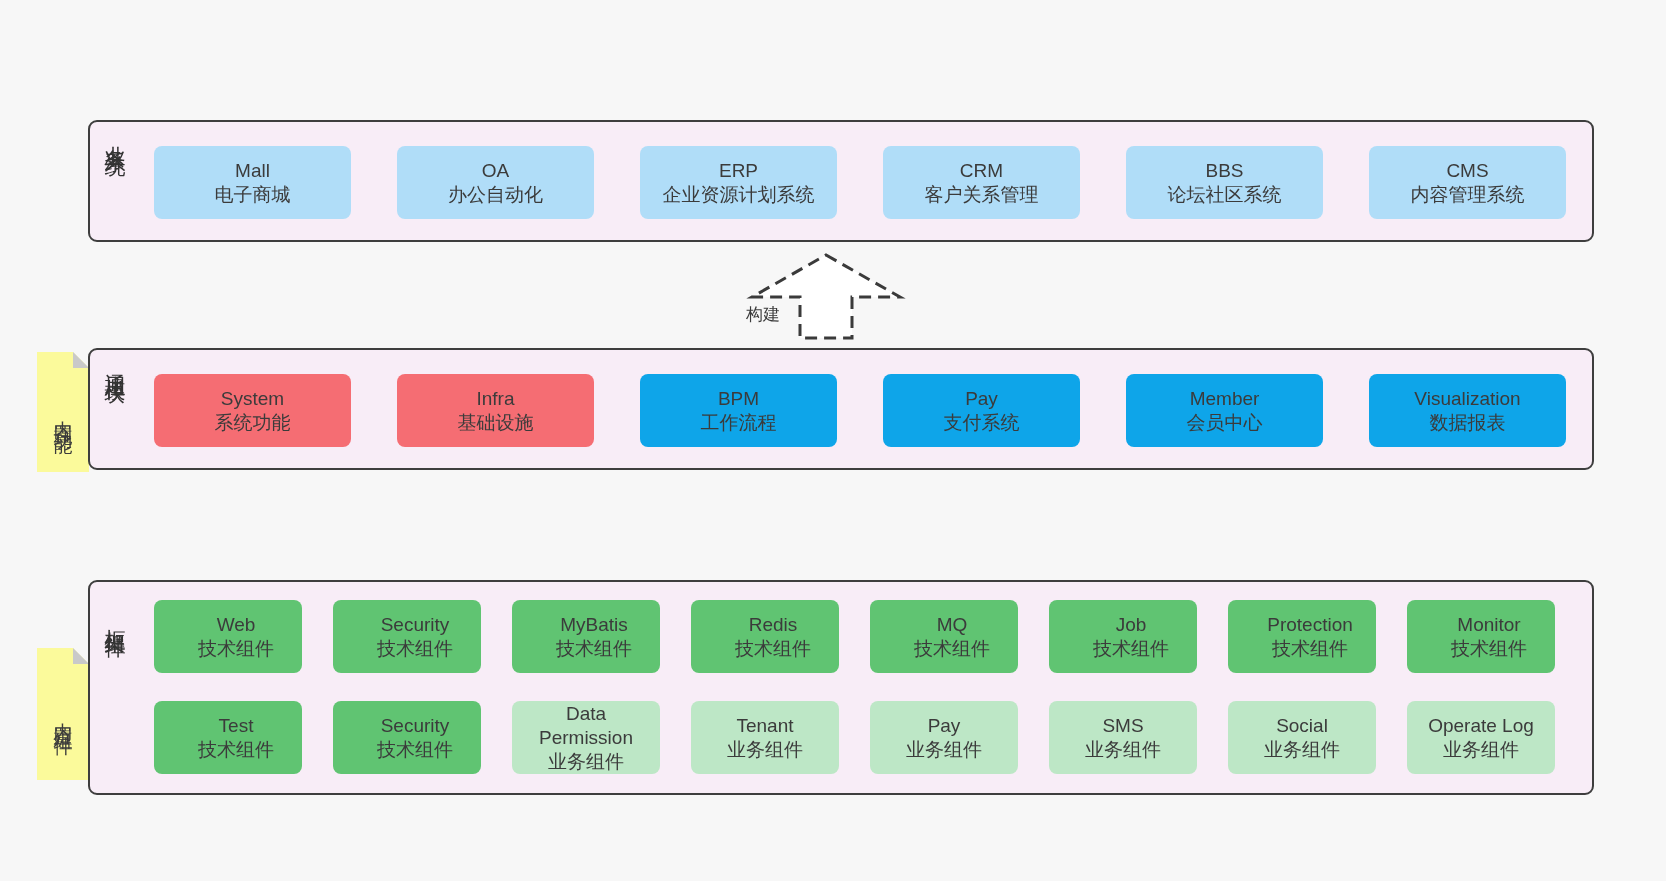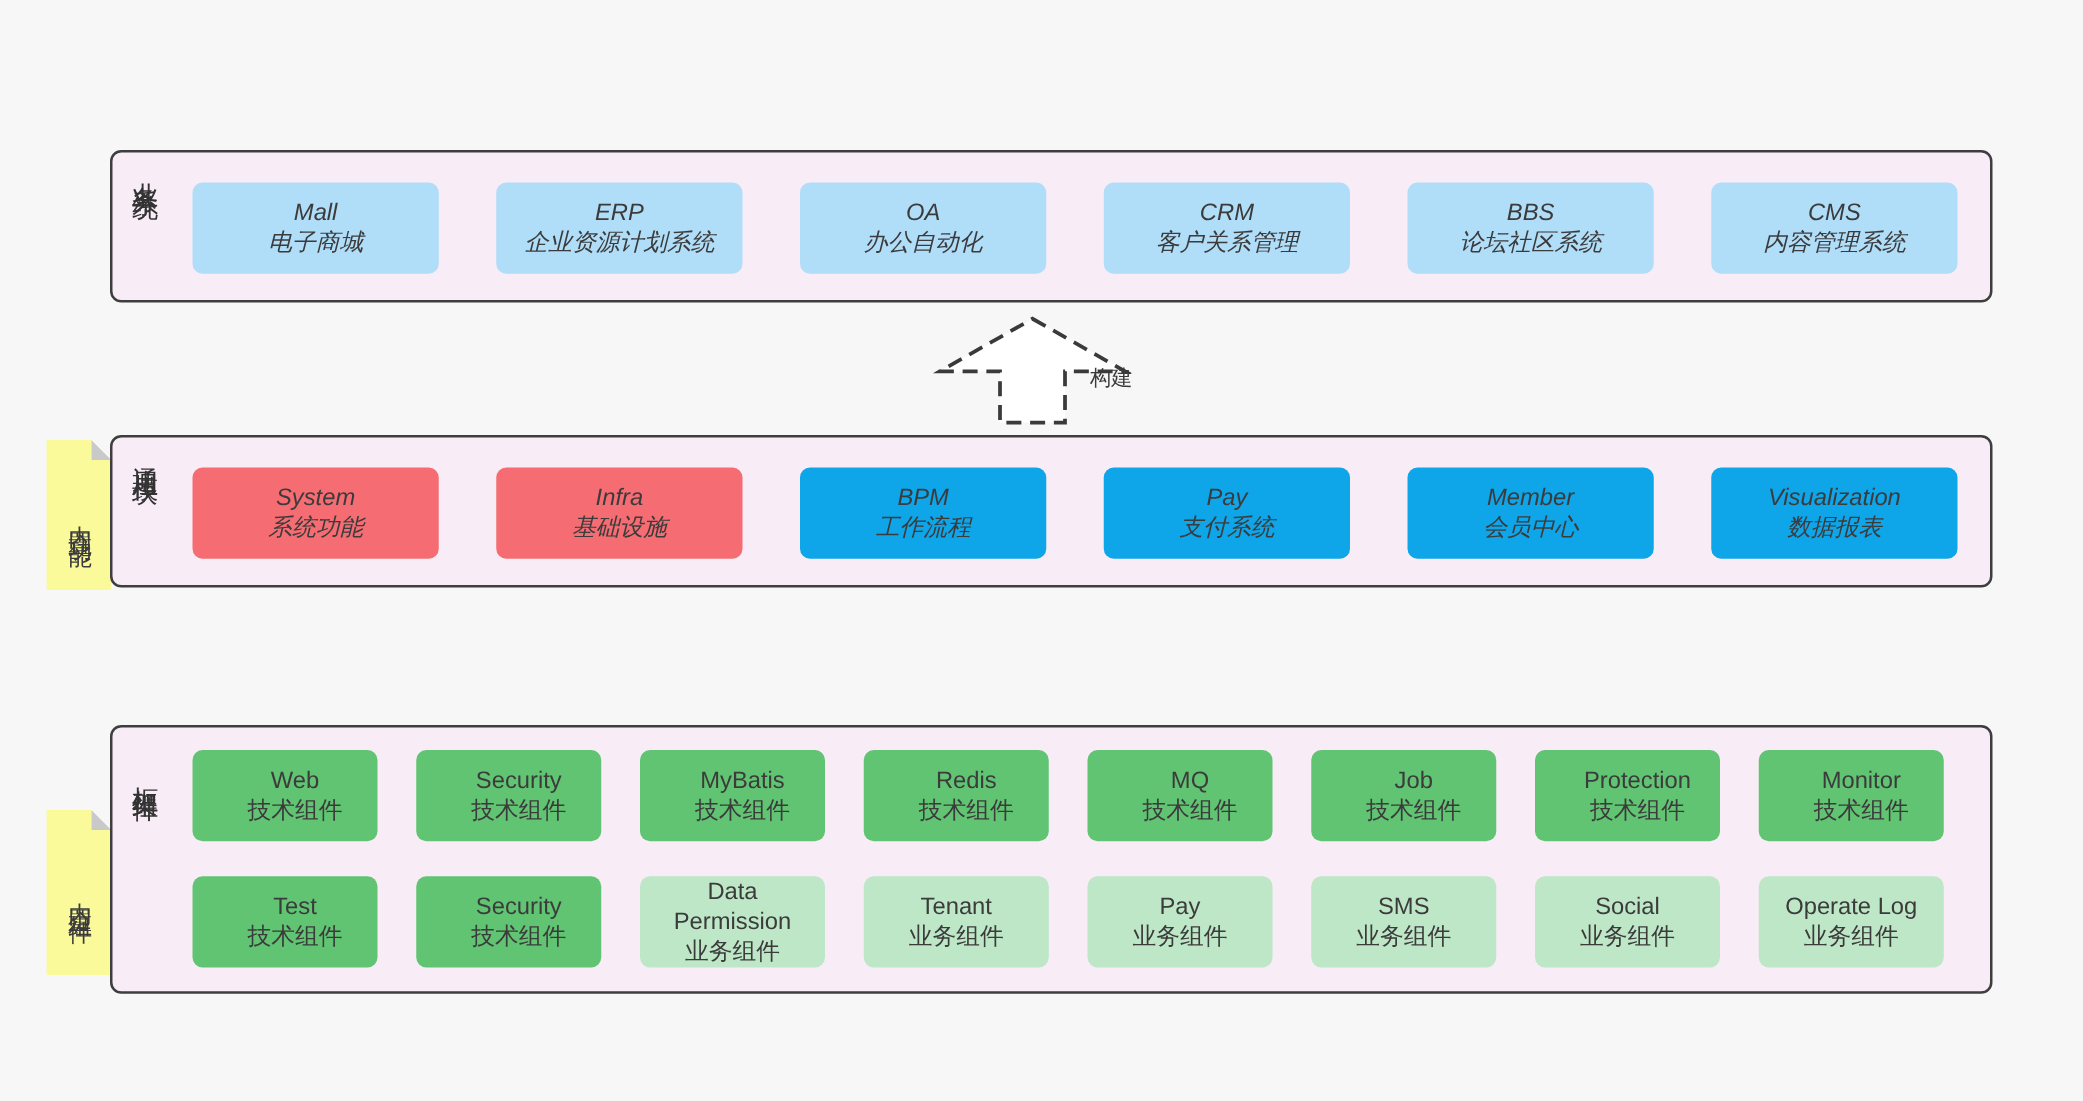--- a/index.html
+++ b/index.html
@@ -14,21 +14,21 @@
   #panel-modules   { top:348px; height:122px; }
   #panel-framework { top:580px; height:215px; }
 
   .panel-label { position:absolute; left:11px; top:7px;
                  writing-mode:vertical-rl; text-orientation:upright;
                  font-size:21px; letter-spacing:3px; color:#333; }
   #panel-framework .panel-label { top:30px; }
 
   
   .row6 { position:absolute; left:64px; top:24px; display:flex; gap:46px; }
-  .row6 .box { width:197px; height:73px;font-style:italic; }
+  .row6 .box { width:197px; height:73px; }
   .grid8 { position:absolute; left:64px; top:18px; display:grid;
            grid-template-columns:repeat(8,148px); column-gap:31px; row-gap:28px; }
   .grid8 .box { width:148px; height:73px; }
 
   .box { border-radius:8px; display:flex; flex-direction:column;
          align-items:center; justify-content:center; text-align:center;
          font-size:19px; line-height:24px; color:#3b3b3b; }
   .v-blue   { background:#b0ddf8; }
   .v-red    { background:#f56d73; }
   .v-pink   { background:#0ea5e9; }
@@ -48,42 +48,42 @@
   .sticky-text { position:absolute; inset:0; display:flex; align-items:center;
                  justify-content:center; writing-mode:vertical-rl;
                  text-orientation:upright; font-size:19px; letter-spacing:5px;
                  color:#3b3b3b; padding-top:6px; }
 
   
   .arrow { position:absolute; width:160px; height:90px; }
   #arrow-build     { left:746px; top:252px; }
   #arrow-implement { left:760px; top:486px; }
   .arrow svg { display:block; }
-  .arrow-label { position:absolute; left:0; right:0; top:39px; text-align:right;
+  .arrow-label { position:absolute; left:0; right:0; top:51px; text-align:left;
                  font-size:17px; color:#3b3b3b; }
 </style>
 </head>
 <body>
 
 <div class="stage">
 
   <div class="panel" id="panel-business">
     <div class="panel-label">业务系统</div>
     <div class="row6">
       <div class="box v-blue">
         <div class="t1">Mall</div>
         <div class="t2">电子商城</div>
       </div>
       <div class="box v-blue">
+        <div class="t1">OA</div>
+        <div class="t2">办公自动化</div>
+      </div>
+      <div class="box v-blue">
         <div class="t1">ERP</div>
         <div class="t2">企业资源计划系统</div>
-      </div>
-      <div class="box v-blue">
-        <div class="t1">OA</div>
-        <div class="t2">办公自动化</div>
       </div>
       <div class="box v-blue">
         <div class="t1">CRM</div>
         <div class="t2">客户关系管理</div>
       </div>
       <div class="box v-blue">
         <div class="t1">BBS</div>
         <div class="t2">论坛社区系统</div>
       </div>
       <div class="box v-blue">

